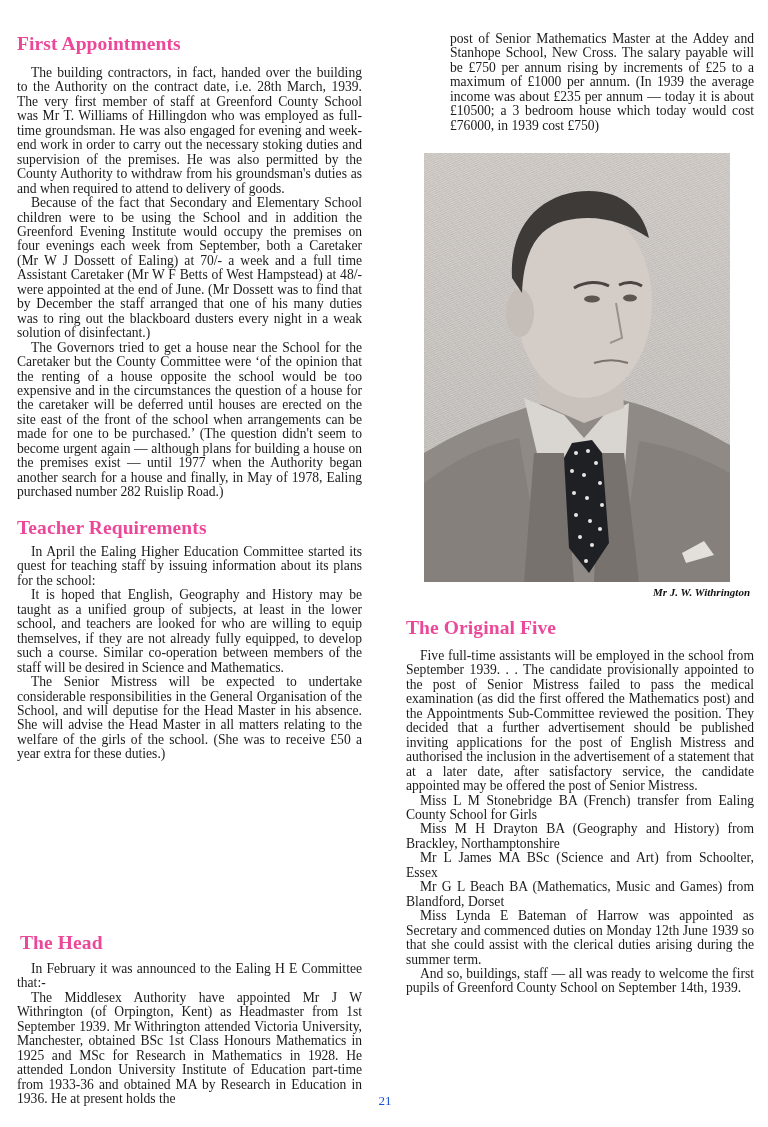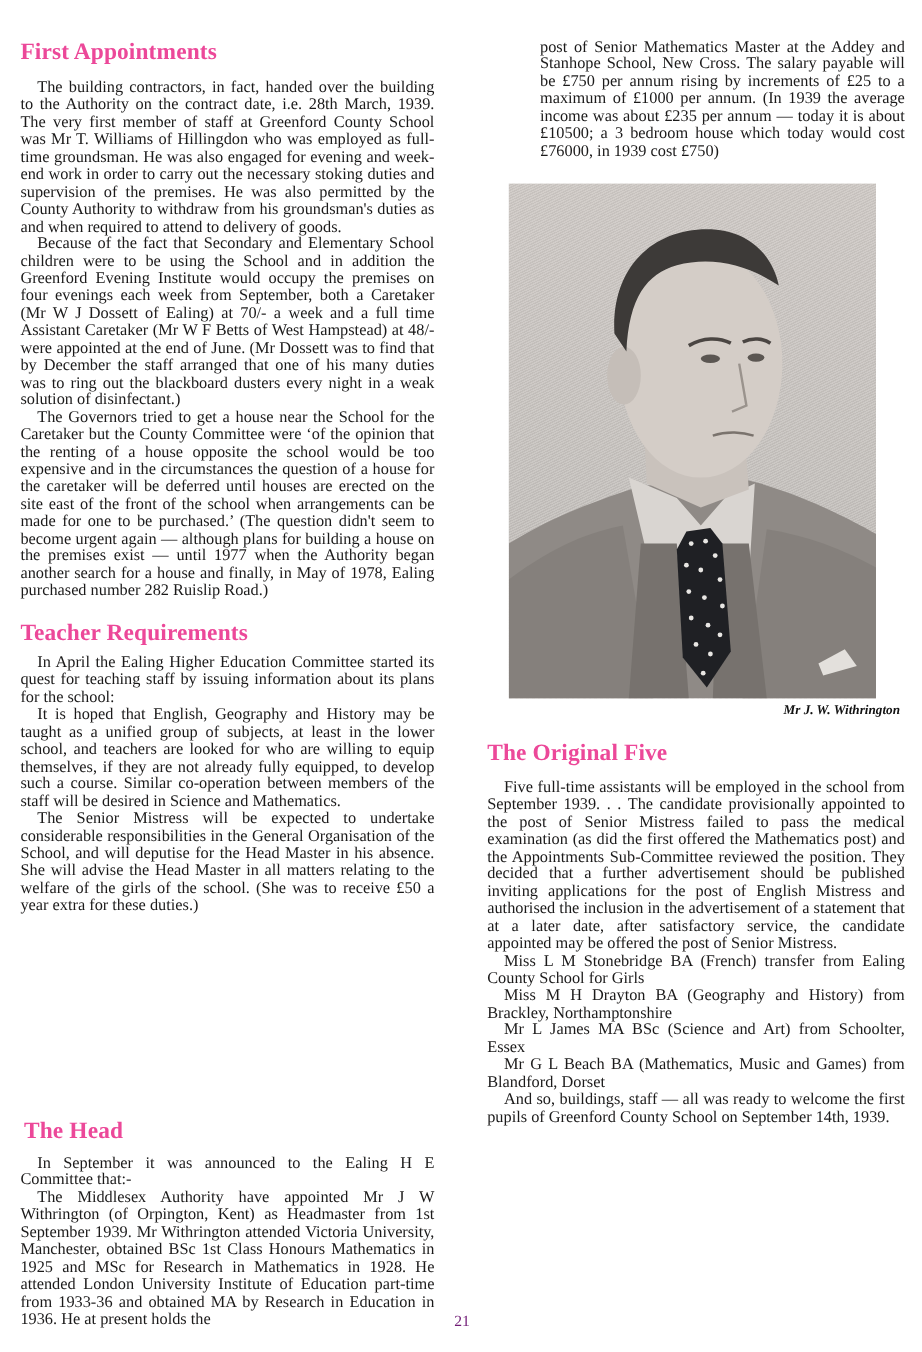--- a/index.html
+++ b/index.html
@@ -71,21 +71,21 @@
     color: #111;
     font-style: italic;
   }
   .page-number {
     position: absolute;
     left: 370px;
     top: 1093px;
     width: 30px;
     text-align: center;
     font-size: 13px;
-    color: #701a75;
+    color: #1d4ed8;
   }
 </style>
 </head>
 <body>
 
 <div class="col col-left">
 
   <div class="section" style="top:33px;">
     <h2>First Appointments</h2>
     <div style="height:11px;"></div>
@@ -98,38 +98,39 @@
     <h2>Teacher Requirements</h2>
     <div style="height:6px;"></div>
     <p>In April the Ealing Higher Education Committee started its quest for teaching staff by issuing information about its plans for the school:</p>
     <p>It is hoped that English, Geography and History may be taught as a unified group of subjects, at least in the lower school, and teachers are looked for who are willing to equip themselves, if they are not already fully equipped, to develop such a course. Similar co-operation between members of the staff will be desired in Science and Mathematics.</p>
     <p>The Senior Mistress will be expected to undertake considerable responsibilities in the General Organisation of the School, and will deputise for the Head Master in his absence. She will advise the Head Master in all matters relating to the welfare of the girls of the school. (She was to receive £50 a year extra for these duties.)</p>
   </div>
 
   <div class="section" style="top:888px;">
     <h2 style="padding-left:3px;margin-top:44px;">The Head</h2>
     <div style="height:8px;"></div>
-    <p>In September it was announced to the Ealing H E Committee that:-</p>
+    <p>In February it was announced to the Ealing H E Committee that:-</p>
     <p>The Middlesex Authority have appointed Mr J W Withrington (of Orpington, Kent) as Headmaster from 1st September 1939. Mr Withrington attended Victoria Uni­versity, Manchester, obtained BSc 1st Class Honours Mathematics in 1925 and MSc for Research in Mathema­tics in 1928. He attended London University Institute of Education part-time from 1933-36 and obtained MA by Research in Education in 1936. He at present holds the</p>
   </div>
 </div>
 
 <div class="col col-right">
   <div class="section" style="top:32px;">
     <p class="noindent">post of Senior Mathematics Master at the Addey and Stanhope School, New Cross. The salary payable will be £750 per annum rising by increments of £25 to a maximum of £1000 per annum. (In 1939 the average income was about £235 per annum — today it is about £10500; a 3 bedroom house which today would cost £76000, in 1939 cost £750)</p>
   </div>
 
   <div class="section" style="top:617px;">
     <h2>The Original Five</h2>
     <div style="height:10px;"></div>
     <p>Five full-time assistants will be employed in the school from September 1939. . . The candidate provisionally appointed to the post of Senior Mistress failed to pass the medical examination (as did the first offered the Mathe­matics post) and the Appointments Sub-Committee re­viewed the position. They decided that a further adverti­sement should be published inviting applications for the post of English Mistress and authorised the inclusion in the advertisement of a statement that at a later date, after satisfactory service, the candidate appointed may be offered the post of Senior Mistress.</p>
     <p>Miss L M Stonebridge BA (French) transfer from Ealing County School for Girls</p>
     <p>Miss M H Drayton BA (Geography and History) from Brackley, Northamptonshire</p>
     <p>Mr L James MA BSc (Science and Art) from School­ter, Essex</p>
     <p>Mr G L Beach BA (Mathematics, Music and Games) from Blandford, Dorset</p>
+    <p>Miss Lynda E Bateman of Harrow was appointed as Secretary and commenced duties on Monday 12th June 1939 so that she could assist with the clerical duties arising during the summer term.</p>
     <p>And so, buildings, staff — all was ready to welcome the first pupils of Greenford County School on September 14th, 1939.</p>
   </div>
 </div>
 
 <div class="photo">
   <svg width="306" height="429" viewBox="0 0 306 429">
 
     <path d="M0,300 C40,275 80,262 110,252 L140,250 L190,245 L210,250 C250,262 285,280 306,292 L306,429 L0,429 Z" fill="#8f8a86"></path>
     <path d="M0,330 C40,300 70,290 95,285 L120,429 L0,429 Z" fill="#85807c"></path>
     <path d="M306,320 C270,300 240,292 215,288 L195,429 L306,429 Z" fill="#85807c"></path>

